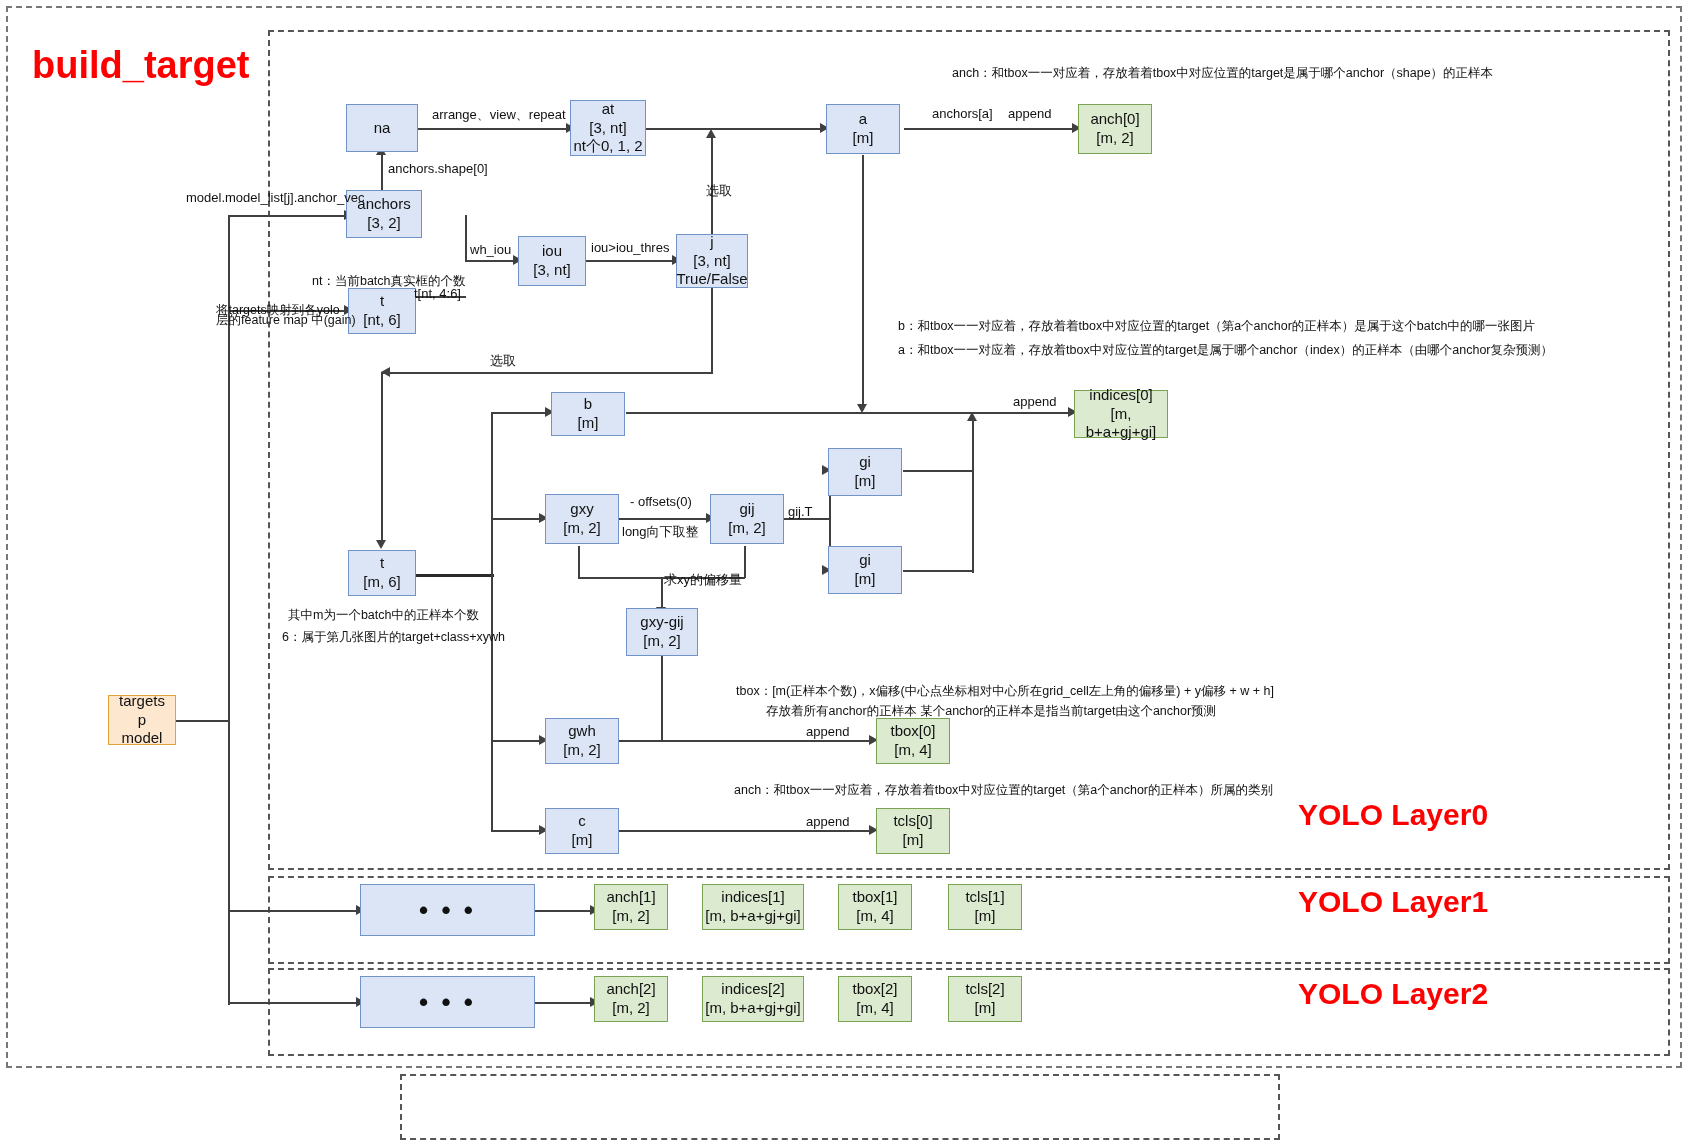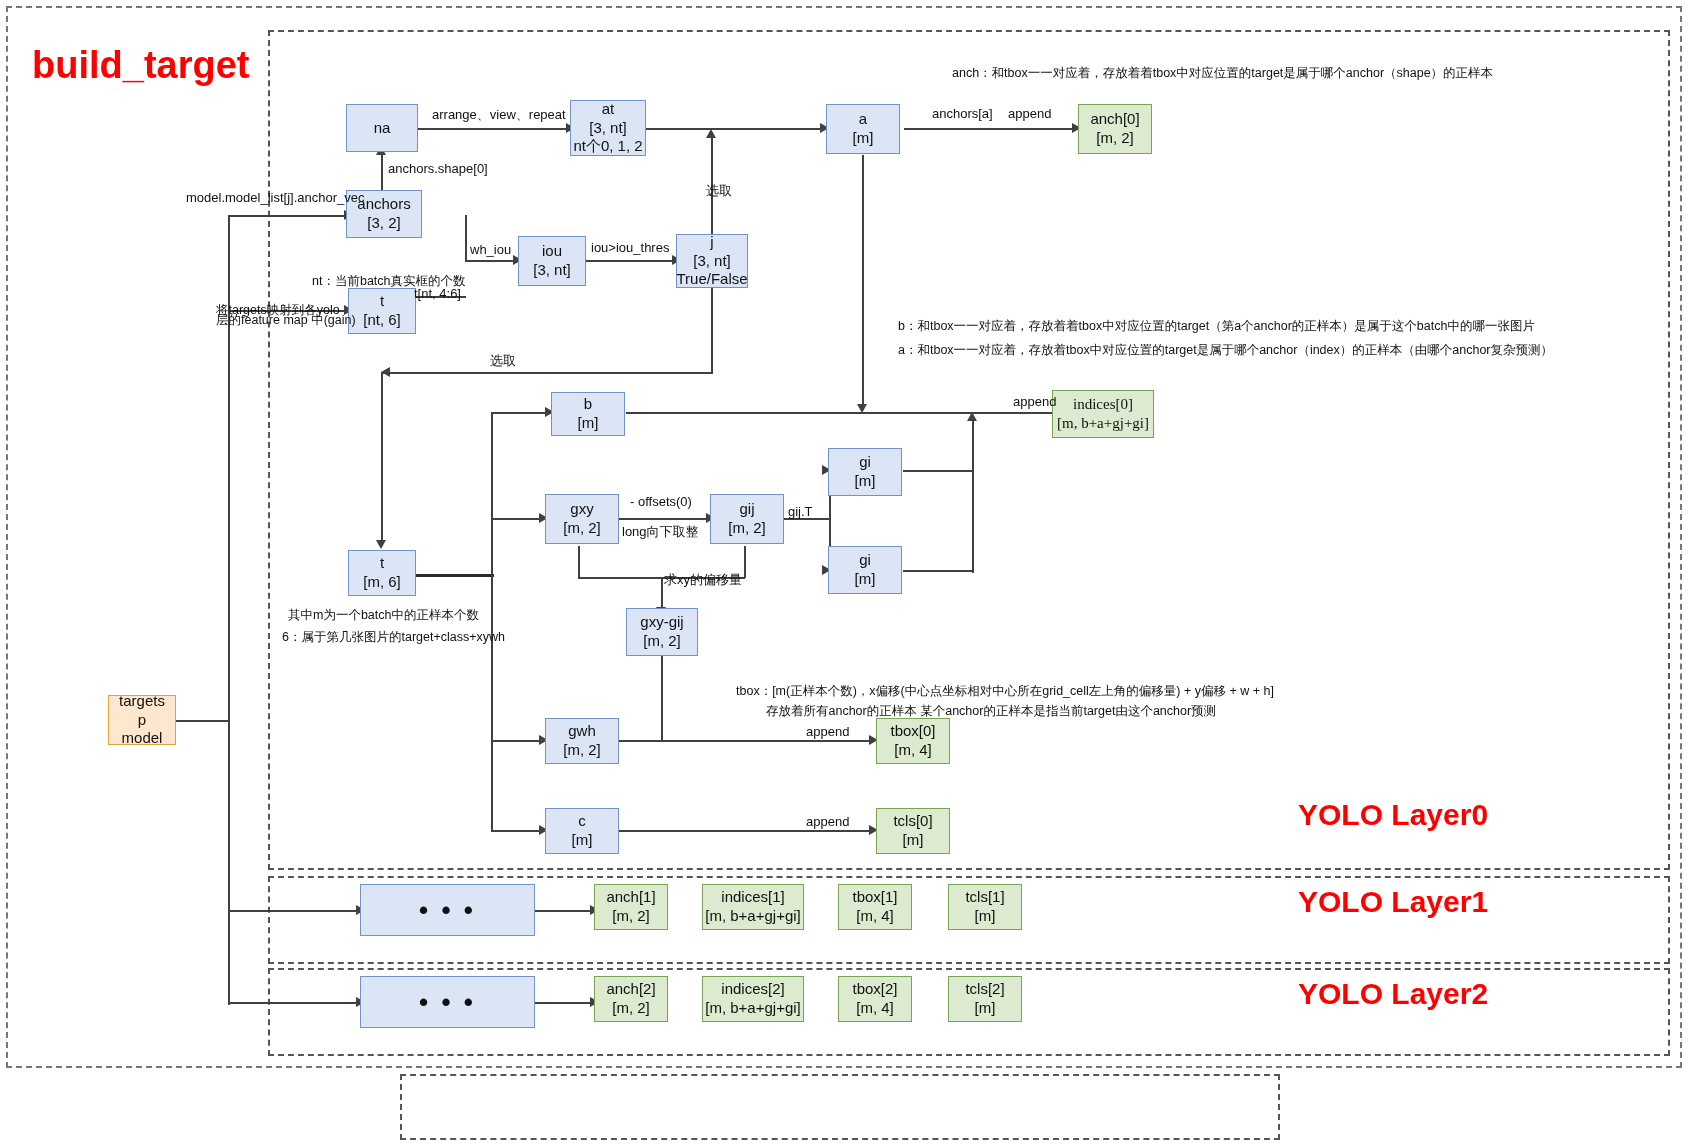--- a/index.html
+++ b/index.html
@@ -206,21 +206,21 @@
   <div class="node blue" style="left:348px;top:550px;width:68px;height:46px;">
     <span class="l1">t</span>
     <span class="l2">[m, 6]</span>
   </div>
 
   <div class="node blue" style="left:551px;top:392px;width:74px;height:44px;">
     <span class="l1">b</span>
     <span class="l2">[m]</span>
   </div>
 
-  <div class="node green" style="left:1052px;top:390px;width:102px;height:48px;font-family:Liberation Serif, serif;">
+  <div class="node green" style="left:1074px;top:390px;width:94px;height:48px;">
     <span class="l1">indices[0]</span>
     <span class="l2">[m, b+a+gj+gi]</span>
   </div>
 
   <div class="node blue" style="left:545px;top:494px;width:74px;height:50px;">
     <span class="l1">gxy</span>
     <span class="l2">[m, 2]</span>
   </div>
 
   <div class="node blue" style="left:710px;top:494px;width:74px;height:50px;">
@@ -329,14 +329,15 @@
 
   <div class="note" style="left:898px;top:341px;">a：和tbox一一对应着，存放着tbox中对应位置的target是属于哪个anchor（index）的正样本（由哪个anchor复杂预测）</div>
   <div class="note" style="left:898px;top:317px;">b：和tbox一一对应着，存放着着tbox中对应位置的target（第a个anchor的正样本）是属于这个batch中的哪一张图片</div>
 
   <div class="note" style="left:288px;top:606px;">其中m为一个batch中的正样本个数</div>
   <div class="note" style="left:282px;top:628px;">6：属于第几张图片的target+class+xywh</div>
 
   <div class="note" style="left:736px;top:682px;">tbox：[m(正样本个数)，x偏移(中心点坐标相对中心所在grid_cell左上角的偏移量) + y偏移 + w + h]</div>
   <div class="note" style="left:766px;top:702px;">存放着所有anchor的正样本  某个anchor的正样本是指当前target由这个anchor预测</div>
 
+  <div class="note" style="left:734px;top:781px;">anch：和tbox一一对应着，存放着着tbox中对应位置的target（第a个anchor的正样本）所属的类别</div>
 
 </div>
 
 </body></html>

